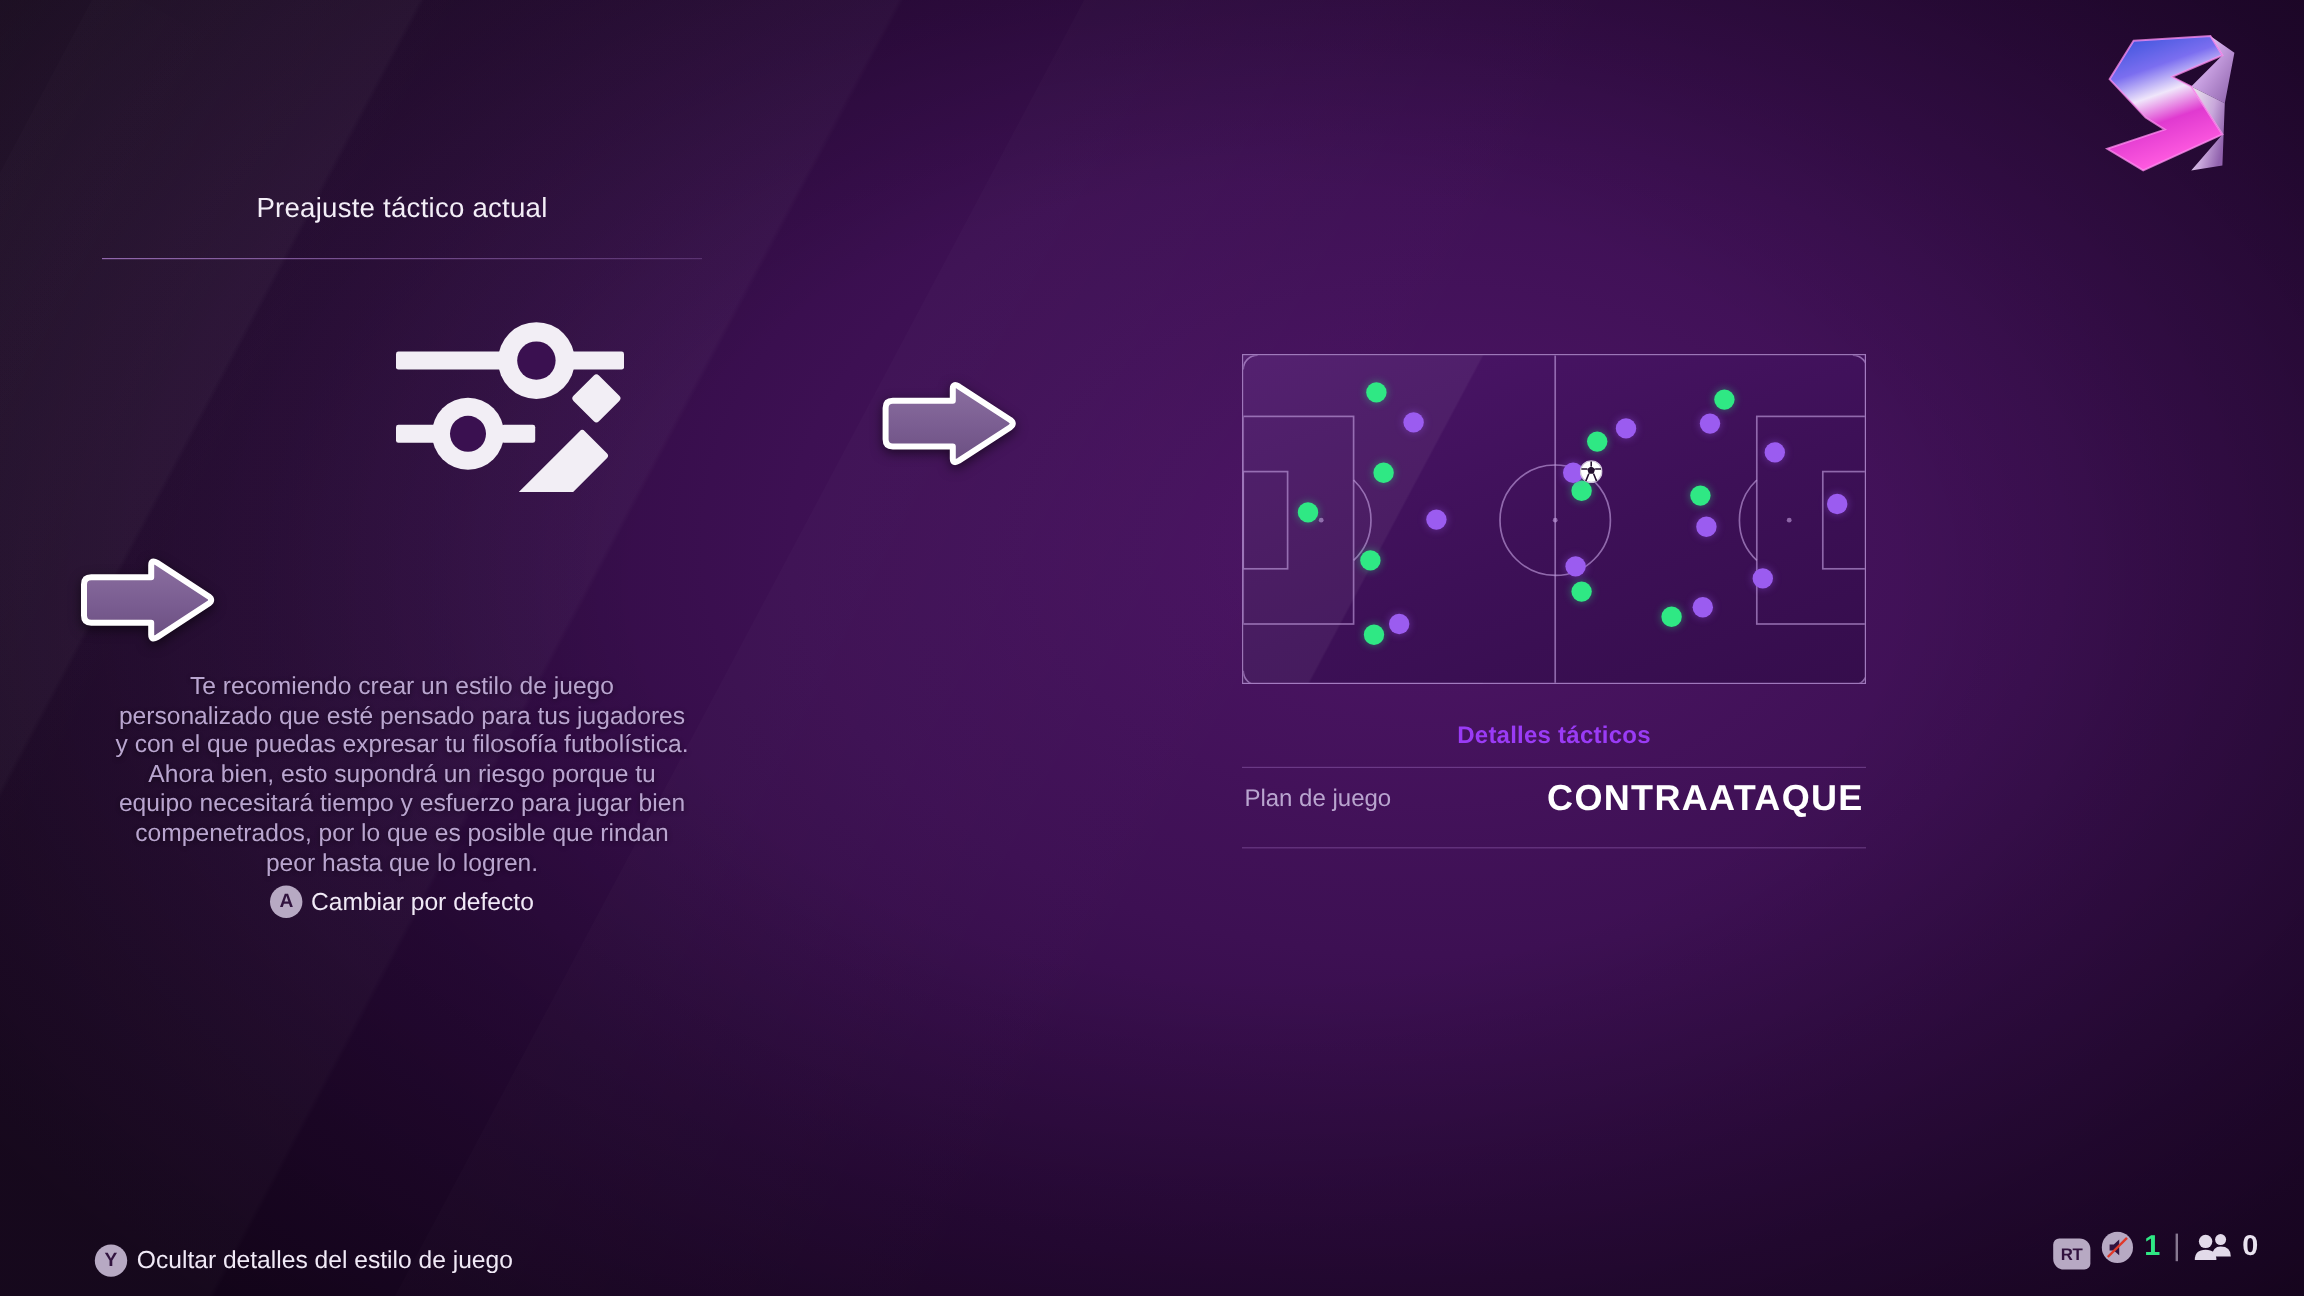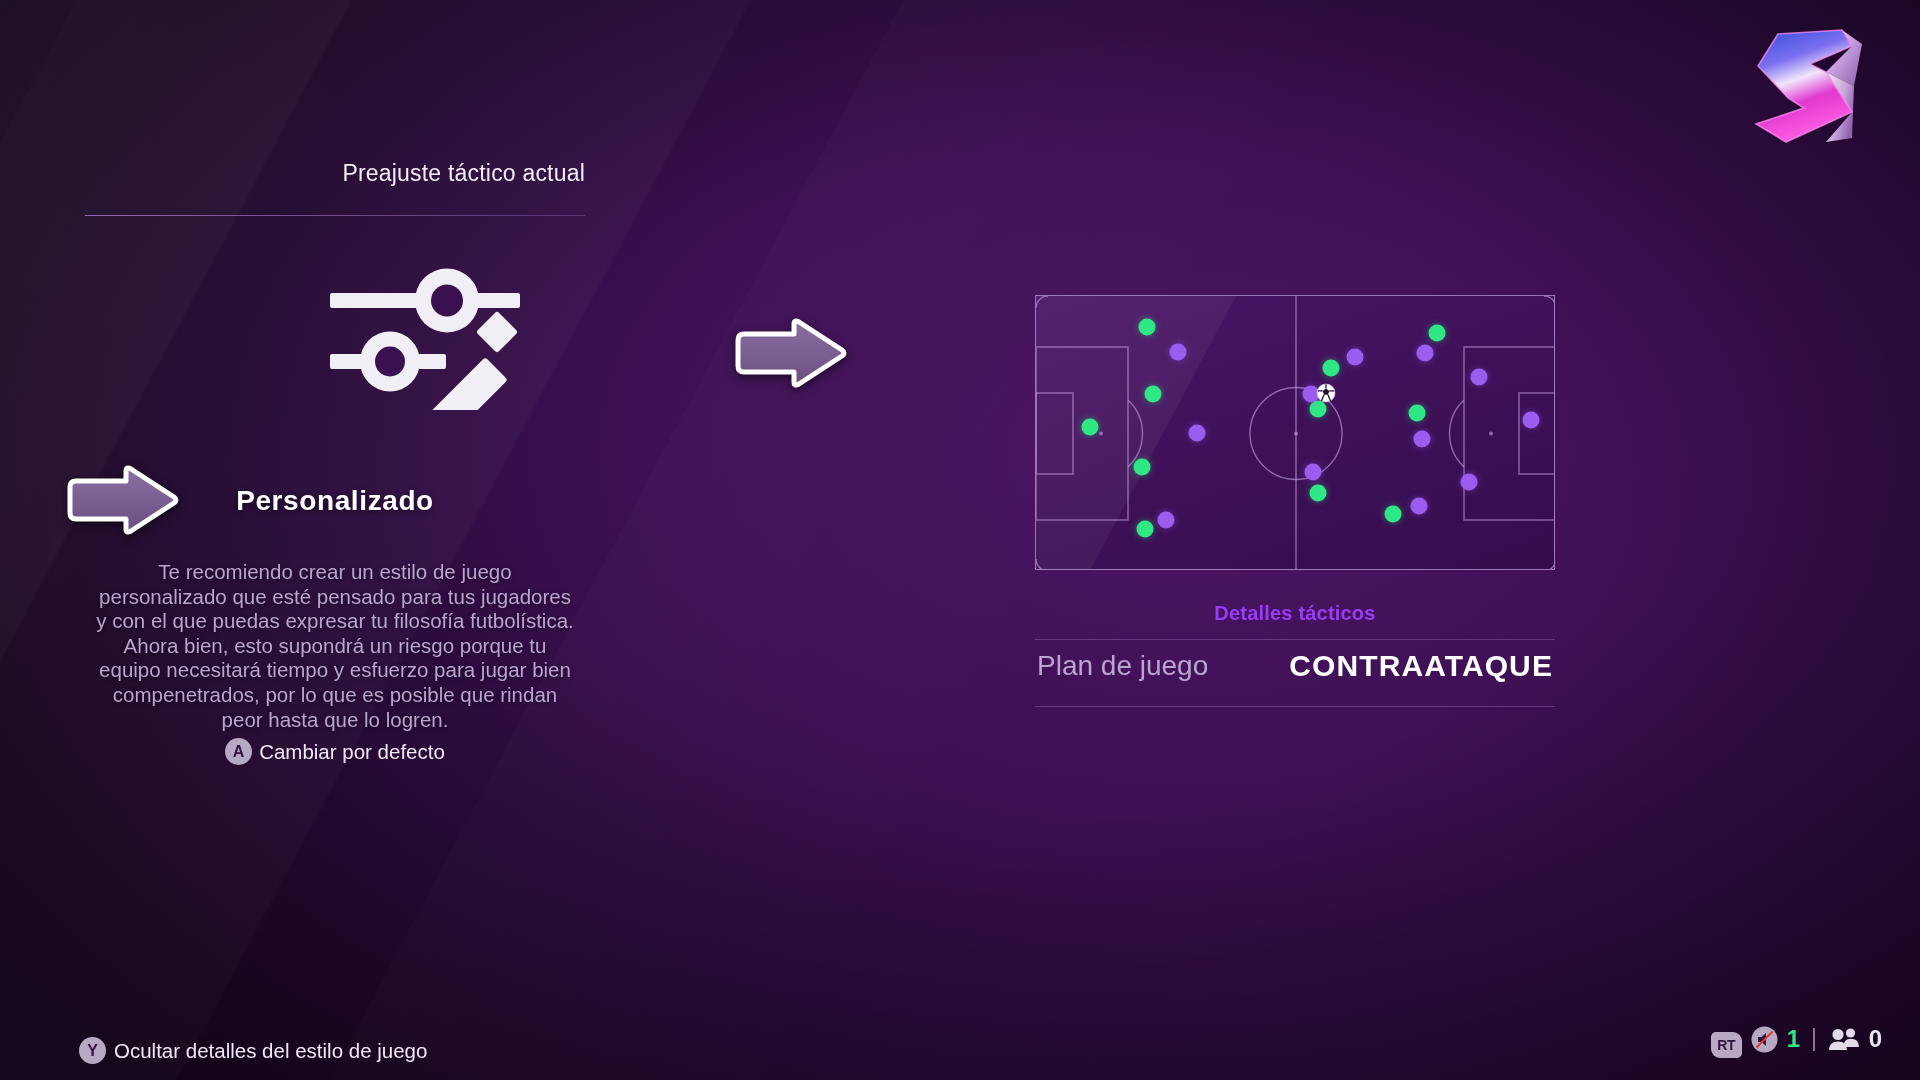--- a/index.html
+++ b/index.html
@@ -22,21 +22,21 @@
   .s1{ left:-260px; top:-200px; width:520px; height:1700px; }
   .s2{ left:300px; top:-420px; width:300px; height:1900px; opacity:.55; }
   .s3{ left:1180px; top:-520px; width:430px; height:2000px; opacity:.5; }
   .vig{ position:absolute; inset:0; background:radial-gradient(ellipse 1300px 820px at 55% 45%, rgba(0,0,0,0) 40%, rgba(0,0,0,0.40) 100%); pointer-events:none; }
 
   
   .logo{ position:absolute; right:42px; top:14px; width:150px; height:140px; }
 
   
   .left{ position:absolute; left:85px; top:160px; width:500px; }
-  .panel-title{ font-size:23px; color:#f3eef7; letter-spacing:.2px; text-align:right; }
+  .panel-title{ font-size:23px; color:#f3eef7; letter-spacing:.2px; text-align:center; }
   .title-rule{ margin-top:28px; height:1px; width:100%;
     background:linear-gradient(90deg, rgba(180,130,215,0.75), rgba(180,130,215,0.28)); }
 
   .preset-icon{ position:absolute; left:245px; top:95px; width:190px; height:155px; }
 
   .preset-name{
     position:absolute; left:0; top:325px; width:100%;
     text-align:center; font-size:28px; font-weight:800; color:#ffffff;
     letter-spacing:.6px; text-shadow:0 2px 6px rgba(0,0,0,.5);
   }
@@ -81,21 +81,21 @@
 
   .details-title{
     margin-top:32px; text-align:center; font-size:20px; font-weight:800;
     color:#9a3bf5; letter-spacing:.2px;
   }
   .rowline{ height:1px; background:rgba(170,120,205,0.38); margin-top:14px; }
   .drow{
     display:flex; align-items:center; justify-content:space-between;
     height:52px; padding:0 2px;
   }
-  .drow .k{ font-size:28px; color:#b9a5cf; }
+  .drow .k{ font-size:20px; color:#b9a5cf; }
   .drow .v{ font-size:30px; font-weight:800; color:#ffffff; letter-spacing:1.1px; }
 
   
   .bottom-left{ position:absolute; left:79px; bottom:16px; display:flex; align-items:center; gap:8px; }
   .bottom-left .lbl{ font-size:20.5px; color:#f0e9f6; }
   .bottom-right{ position:absolute; right:38px; bottom:22px; display:flex; align-items:center; gap:9px; }
   .rt{
     width:31px; height:26px; border-radius:5px 9px 5px 9px;
     background:#b7a9c3; color:#31123e;
     display:flex; align-items:center; justify-content:center;
@@ -172,21 +172,20 @@
           <linearGradient id="arrA" x1="0" y1="0" x2="0" y2="1">
             <stop offset="0%" stop-color="#8b6fa0"></stop>
             <stop offset="55%" stop-color="#7a5d91"></stop>
             <stop offset="100%" stop-color="#6b4f81"></stop>
           </linearGradient>
         </defs>
         <path d="M5 22 Q5 16 11 16 L61 16 L61 6 Q61 1 66 4 L109 32 Q113 35 109 38 L66 66 Q61 69 61 64 L61 54 L11 54 Q5 54 5 48 Z" fill="url(#arrA)" stroke="#ffffff" stroke-width="5" stroke-linejoin="round"></path>
       </svg>
     </div>
 
-    <div class="preset-name">Personalizado</div>
     <div class="preset-desc">Te recomiendo crear un estilo de juego personalizado que esté pensado para tus jugadores y con el que puedas expresar tu filosofía futbolística. Ahora bien, esto supondrá un riesgo porque tu equipo necesitará tiempo y esfuerzo para jugar bien compenetrados, por lo que es posible que rindan peor hasta que lo logren.</div>
 
     <div class="btn-a">
       <div class="pad">A</div>
       <div class="btn-a-label">Cambiar por defecto</div>
     </div>
   </div>
 
   <div class="cursor cursor-mid">
     <svg viewBox="0 0 115 70" width="115" height="70">

